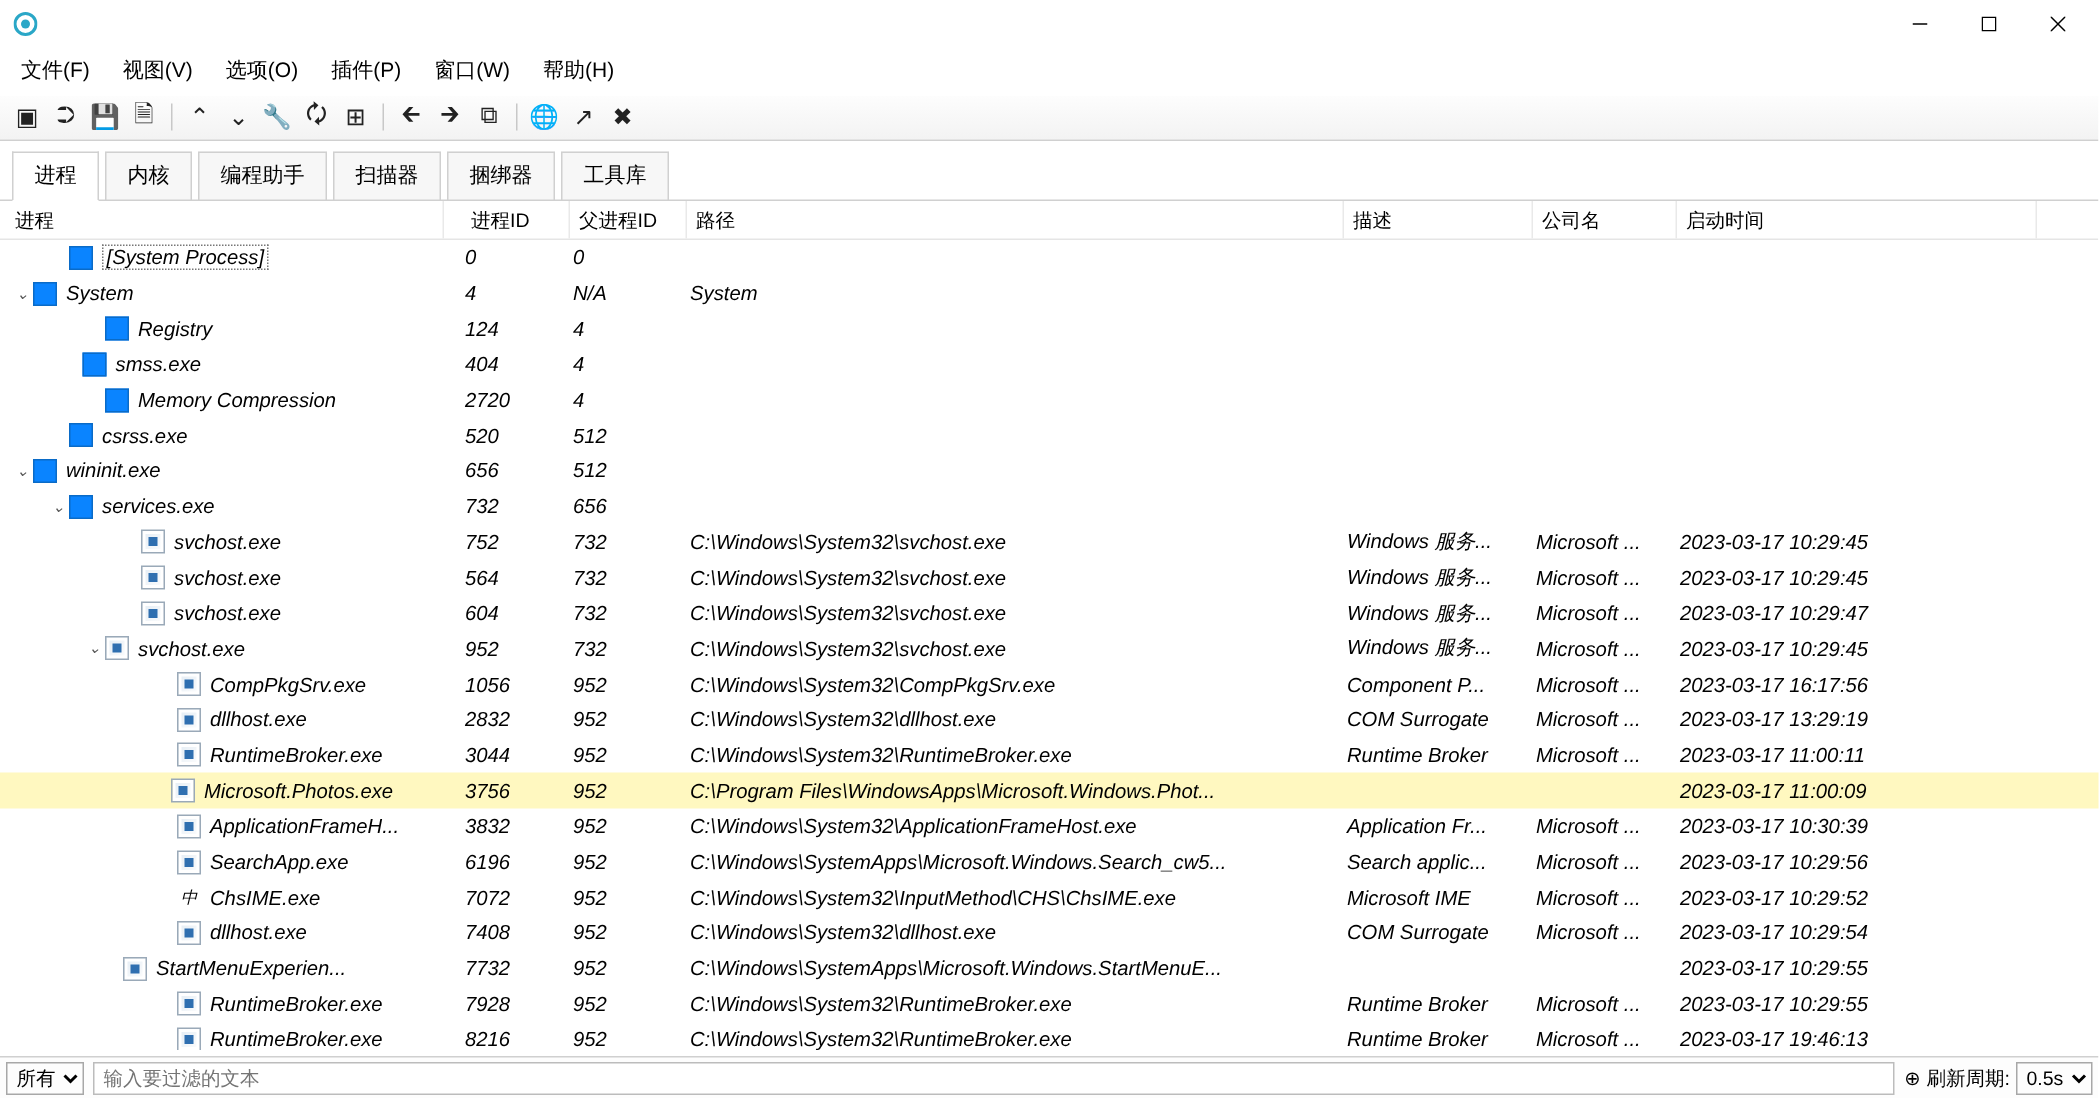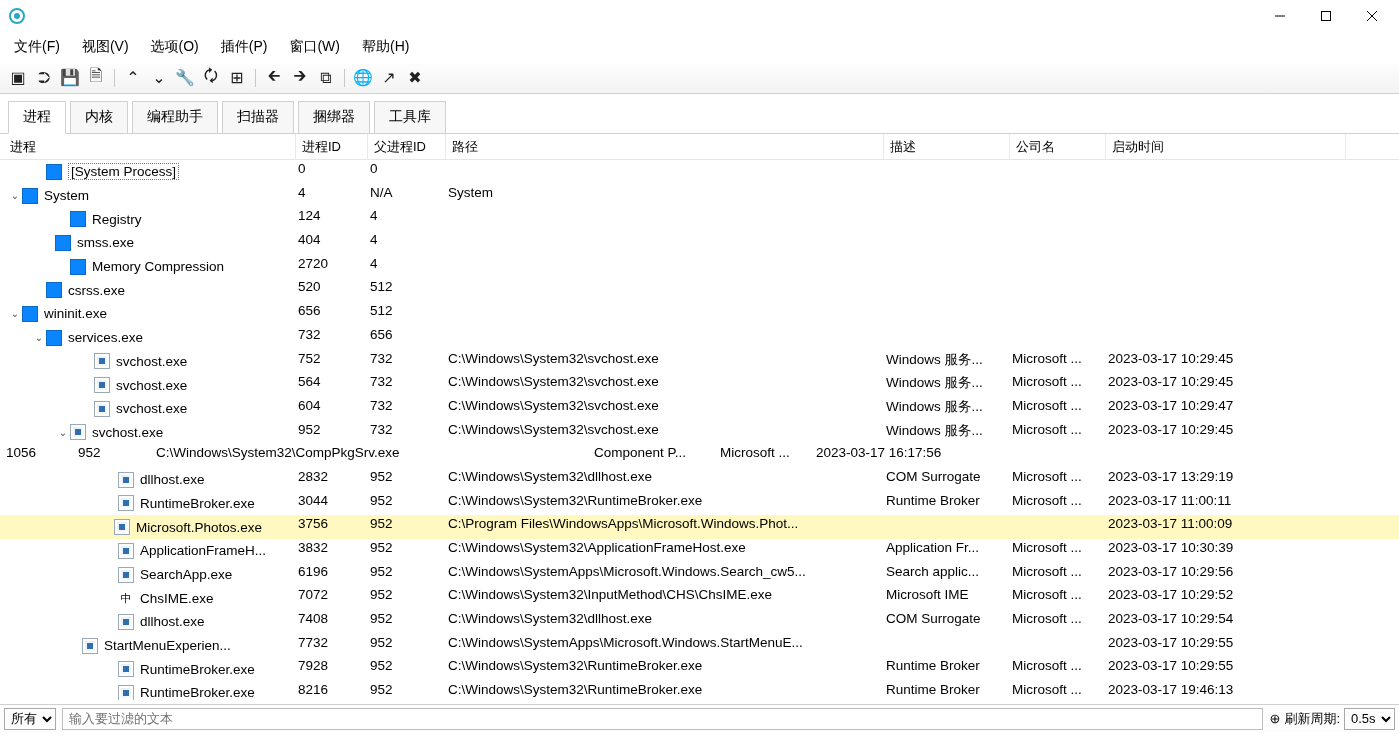--- a/index.html
+++ b/index.html
@@ -14,28 +14,28 @@
 .toolbar { display: flex; align-items: center; gap: 6px; padding: 2px 6px 4px 8px; border-bottom: 1px solid #d0d0d0; background: linear-gradient(#fdfdfd,#f3f3f3); height: 30px;}
 .toolbar .tbtn { width: 20px; height: 20px; display: inline-flex; align-items: center; justify-content: center; font-size: 16px; color: #222; }
 .toolbar .sep { width: 1px; height: 18px; background: #c8c8c8; margin: 0 2px; }
 .tabs-main { display: flex; padding-top: 6px; padding-left: 8px; border-bottom: 1px solid #d0d0d0; gap: 0; background: #fff;}
 .tabs-main .tab { padding: 6px 14px 7px 14px; border: 1px solid transparent; font-size: 14px; position: relative; top: 1px; background: #f7f7f7; border-color: #d0d0d0; border-bottom-color:#d0d0d0; margin-right:4px;}
 .tabs-main .tab.active { background: #fff; border: 1px solid #d0d0d0; border-bottom-color: #fff; font-weight: normal; }
 .tree-panel { height: 570px; position: relative; overflow: hidden; }
 .columns { display: flex; background: #fff; border-bottom: 1px solid #e5e5e5; height: 26px; align-items: stretch; padding-left:4px;}
 .col-head { padding: 4px 6px; font-size: 13px; border-right: 1px solid #e9e9e9; white-space: nowrap; overflow: hidden; text-overflow: ellipsis; }
 .c-proc { width: 292px; }
-.c-pid  { width: 72px;  }
+.c-pid  { width: 72px; margin-left: 12px;  }
 .c-ppid { width: 78px;  }
 .c-path { width: 438px; }
 .c-desc { width: 126px; }
 .c-comp { width: 96px;  }
 .c-start{ width: 240px; }
 .tree-body { height: 540px; overflow-y: scroll; overflow-x: hidden; }
-.row { display: flex; height: 23.7px; font-size: 13.5px; }
+.row { display: flex; align-items: center; height: 23.7px; font-size: 13.5px; font-style: italic; }
 .row.selected { background: #fff8c0; }
 .cell { padding: 1px 6px 1px 6px; white-space: nowrap; overflow: hidden; text-overflow: ellipsis; }
 .cell.c-proc { display: flex; align-items: center; }
 .disclose { width: 14px; display: inline-flex; justify-content: center; align-items: center; font-size: 10px; color: #555; flex-shrink:0; }
 .picon { width: 16px; height: 16px; display: inline-flex; align-items: center; justify-content: center; margin-right: 6px; flex-shrink: 0; font-size: 11px;}
 .picon.type-blue { background: #0a84ff; border: 1px solid #0a6bc7; }
 .picon.type-app  { border: 1px solid #9aa9b8; box-shadow: inset 0 0 0 2px #fff; background: linear-gradient(135deg,#e3ecf4,#fdfdfd); }
 .picon.type-app::after { content:""; width:6px; height:6px; background:#2f6fb0; display:block;}
 .footer { display:flex; align-items:center; border-top:1px solid #d0d0d0; padding:2px 4px; height:28px; background:#fdfdfd; gap:6px;}
 .footer select { height:22px; font-size:13px; }
@@ -272,20 +272,25 @@
           <span style="">svchost.exe</span>
         </div>
         <div class="cell c-pid">952</div>
         <div class="cell c-ppid">732</div>
         <div class="cell c-path">C:\Windows\System32\svchost.exe</div>
         <div class="cell c-desc">Windows 服务...</div>
         <div class="cell c-comp">Microsoft ...</div>
         <div class="cell c-start">2023-03-17 10:29:45</div>
       </div>
       <div class="row">
+        <div class="cell c-proc" style="padding-left:104px">
+          <span class="disclose"></span>
+          <span class="picon type-app"></span>
+          <span style="">CompPkgSrv.exe</span>
+        </div>
         <div class="cell c-pid">1056</div>
         <div class="cell c-ppid">952</div>
         <div class="cell c-path">C:\Windows\System32\CompPkgSrv.exe</div>
         <div class="cell c-desc">Component P...</div>
         <div class="cell c-comp">Microsoft ...</div>
         <div class="cell c-start">2023-03-17 16:17:56</div>
       </div>
       <div class="row">
         <div class="cell c-proc" style="padding-left:104px">
           <span class="disclose"></span>

